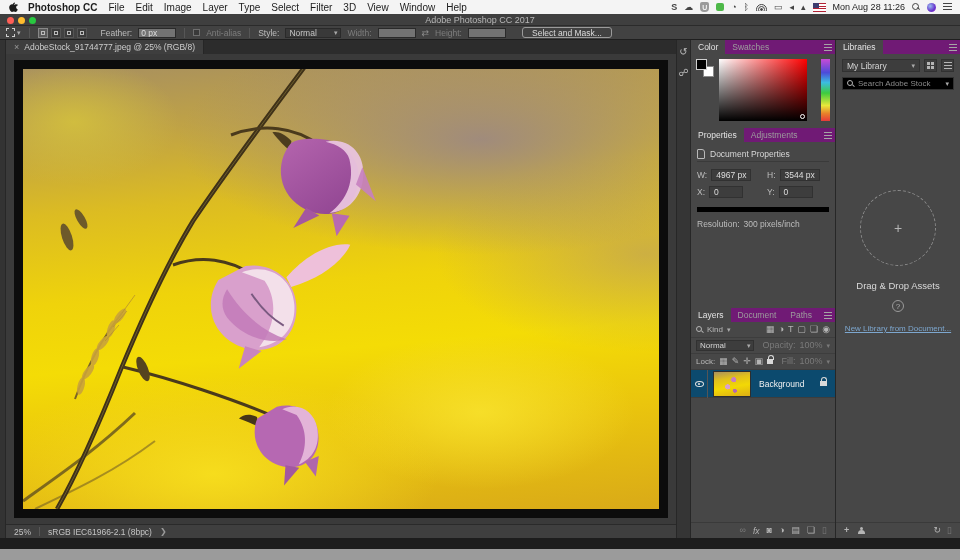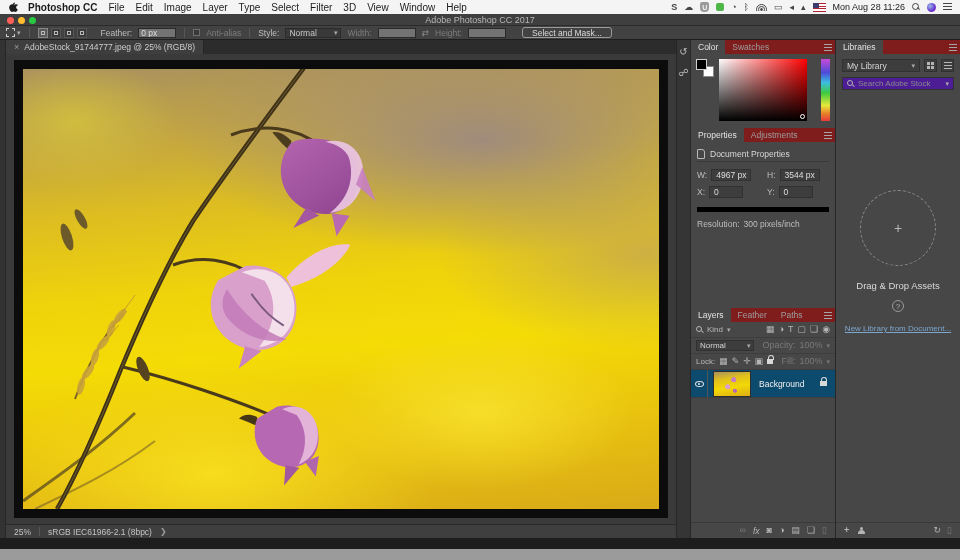--- a/index.html
+++ b/index.html
@@ -95,21 +95,21 @@
   
   .collapsed-strip { position:absolute; left:676px; top:0; width:15px; height:498px; background:#353535;
                      border-left:1px solid #272727; border-right:1px solid #272727;
                      display:flex; flex-direction:column; align-items:center; padding-top:6px; gap:10px; }
   .cicon { color:#bdbdbd; font-size:10px; }
 
   .panelcol { position:absolute; left:691px; top:0; width:145px; height:498px; background:#474747;
               border-right:1px solid #272727; }
   .libcol { position:absolute; left:836px; top:0; width:124px; height:498px; background:#474747; }
 
-  .ptabs { height:14px; background:#7f1d1d; display:flex; align-items:center; font-size:8.5px; position:relative; }
+  .ptabs { height:14px; background:#701a75; display:flex; align-items:center; font-size:8.5px; position:relative; }
   .ptab { padding:0 7px; height:14px; display:flex; align-items:center; color:#9d9d9d; white-space:nowrap; }
   .ptab.active { background:#474747; color:#e3e3e3; }
   .panel-menu { position:absolute; right:3px; top:4px; width:8px; height:7px;
                 background:repeating-linear-gradient(#a5a5a5 0 1px, transparent 1px 3px); }
 
   
   .color-body { position:relative; height:74px; padding:5px; }
   .fgbg { position:relative; width:18px; height:18px; }
   .fg { position:absolute; left:0; top:0; width:11px; height:11px; background:#000; border:1px solid #cfcfcf; z-index:2; }
   .bg { position:absolute; right:0; bottom:0; width:11px; height:11px; background:#fff; border:1px solid #8a8a8a; }
@@ -161,21 +161,21 @@
 
   
   .lib-row1 { display:flex; align-items:center; gap:4px; padding:5px 6px 2px 6px; }
   .lib-select { flex:1; background:#3d3d3d; border:1px solid #313131; height:13px; display:flex; align-items:center;
                 justify-content:space-between; padding:0 4px; font-size:8.5px; color:#d5d5d5; }
   .viewbtn { width:13px; height:13px; border:1px solid #313131; background:#3d3d3d; display:flex; align-items:center; justify-content:center; }
   .grid-glyph { width:7px; height:7px; background:
       linear-gradient(#b5b5b5,#b5b5b5) 0 0/3px 3px no-repeat, linear-gradient(#b5b5b5,#b5b5b5) 4px 0/3px 3px no-repeat,
       linear-gradient(#b5b5b5,#b5b5b5) 0 4px/3px 3px no-repeat, linear-gradient(#b5b5b5,#b5b5b5) 4px 4px/3px 3px no-repeat; }
   .lines-glyph { width:8px; height:7px; background:repeating-linear-gradient(#b5b5b5 0 1px, transparent 1px 3px); }
-  .lib-search { margin:3px 6px; background:#4c1d95; border:1px solid #313131; height:13px; display:flex;
+  .lib-search { margin:3px 6px; background:#000000; border:1px solid #313131; height:13px; display:flex;
                 align-items:center; gap:4px; padding:0 4px; font-size:8px; color:#8b8b8b; }
   .lib-search .chev { margin-left:auto; }
   .lib-empty { position:absolute; left:0; top:150px; width:100%; text-align:center; }
   .dash-circle { width:76px; height:76px; border:1px dashed #8f8f8f; border-radius:50%; margin:0 auto;
                  display:flex; align-items:center; justify-content:center; color:#b5b5b5; font-size:14px; }
   .lib-title { margin-top:14px; font-size:9.5px; color:#dadada; }
   .lib-body { margin:7px 10px 0 10px; font-size:7.8px; line-height:1.45; color:#a3a3a3; }
   .help-circle { width:12px; height:12px; border:1px solid #9a9a9a; border-radius:50%; margin:9px auto 0 auto;
                  font-size:8px; color:#b0b0b0; display:flex; align-items:center; justify-content:center; }
   .lib-link { margin-top:12px; font-size:8px; color:#7da7cf; text-decoration:underline; display:inline-block; }
@@ -425,21 +425,21 @@
           </div>
       </div>
       <div class="props-res">
         <span>Resolution:</span>
         <span>300 pixels/inch</span>
       </div>
     </div>
 
     <div class="ptabs">
       <span class="ptab active">Layers</span>
-      <span class="ptab">Feather</span>
+      <span class="ptab">Document</span>
       <span class="ptab">Paths</span>
       <span class="panel-menu"></span>
     </div>
     <div style="position:relative; height:168px;">
       <div class="lrow">
         <span class="kind-mag"></span>
         <span>Kind</span>
         <span class="chev">▾</span>
         <span style="flex:1"></span>
         <span class="licon">▦</span>

